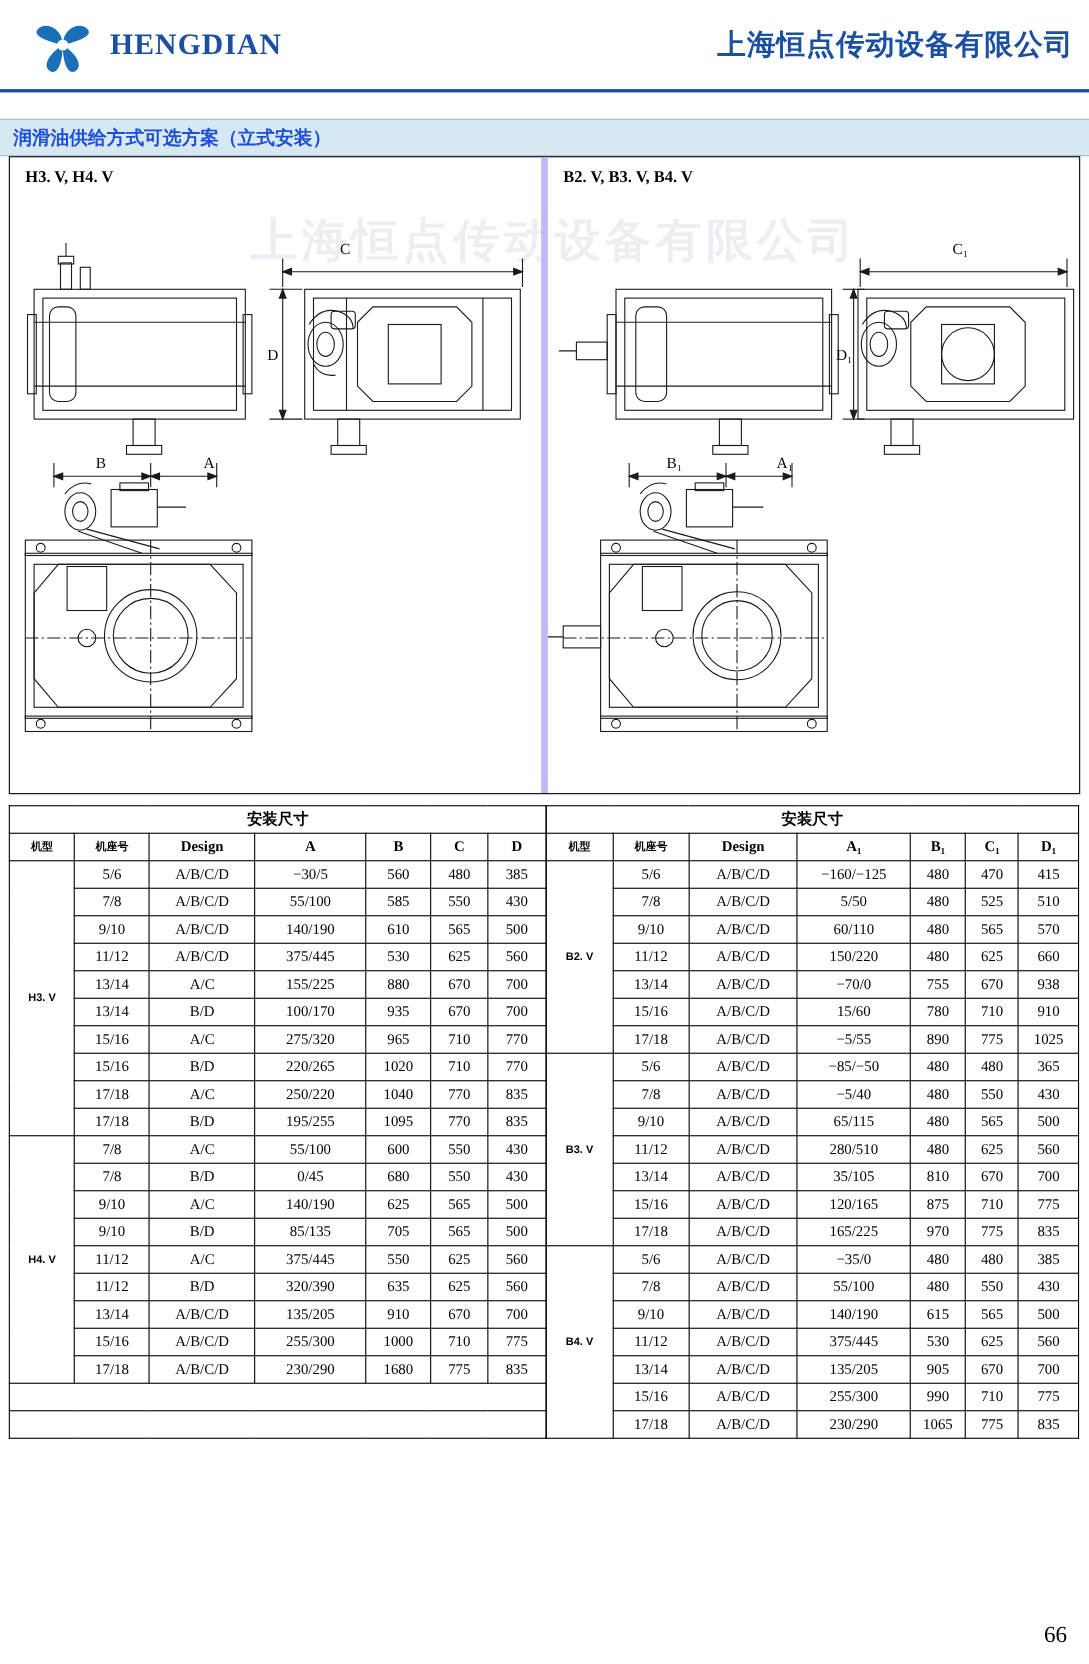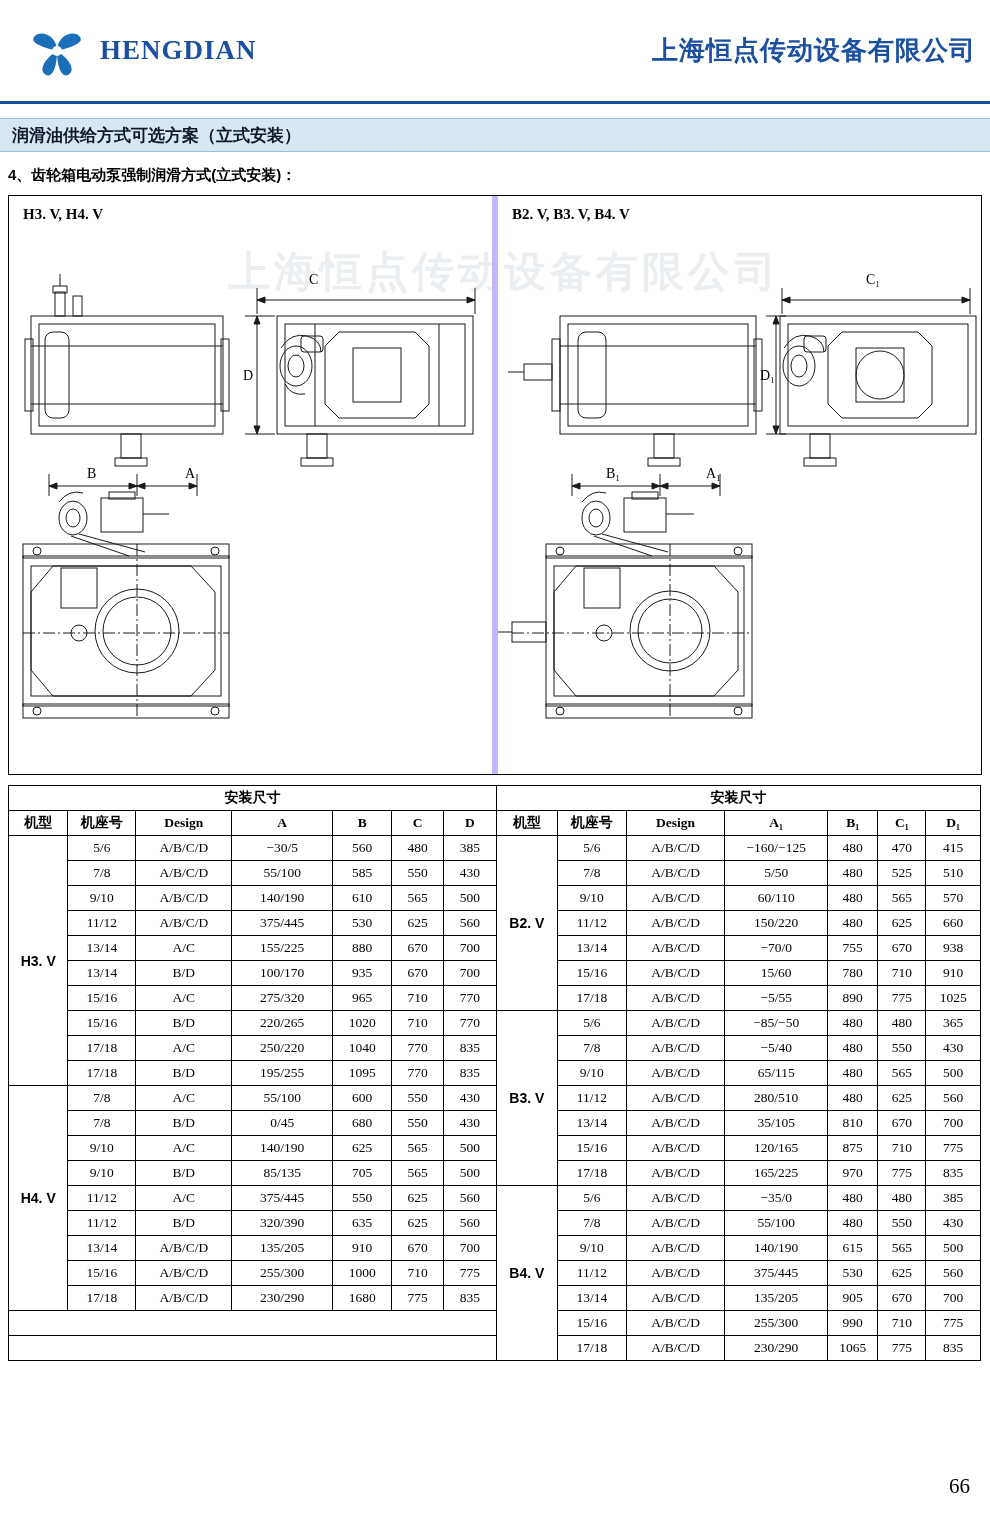--- a/index.html
+++ b/index.html
@@ -9,47 +9,47 @@
     height: 1513px;
     background: #ffffff;
     font-family: "Liberation Sans", sans-serif;
     color: #000;
     position: relative;
   }
   .page { width:990px; height:1513px; position:relative; }
 
   
   .header {
-    height: 104px;
+    height: 84px;
     border-bottom: 3px solid #1b4fa0;
     display:flex; align-items:center; justify-content:space-between;
     padding: 0 14px 0 28px;
   }
   .brand { display:flex; align-items:center; gap:14px; }
   .brand-logo { width:58px; height:52px; }
   .brand-name {
     font-family: "Liberation Serif", serif;
     font-size: 27px; font-weight:bold; letter-spacing:1px;
     color:#1b4fa0;
   }
   .company-cn {
     font-size: 26px; font-weight: bold; color:#1b4fa0;
     letter-spacing:1px;
   }
 
   
   .section-bar {
-    margin-top: 14px;
+    margin-top: 24px;
     height: 34px;
     background:#d8e8f2;
     border-top:1px solid #9fc3da;
     border-bottom:1px solid #9fc3da;
     display:flex; align-items:center;
     padding-left:12px;
-    font-size:17px; color:#0f172a; font-weight:bold;
+    font-size:17px; color:#1d4ed8; font-weight:bold;
   }
   .subtitle {
     margin: 14px 0 10px 8px;
     font-size:15px; font-weight:bold; color:#000;
   }
 
   
   .drawings {
     margin: 0 8px;
     border:1px solid #000;
@@ -90,21 +90,21 @@
   }
   table.spec th, table.spec td {
     border:1px solid #000;
     text-align:center;
     height:25px;
     padding:0 2px;
     white-space:nowrap;
   }
   table.spec th { font-weight:bold; }
   .hdr-span { font-family:"Liberation Sans", sans-serif; font-size:14px; }
-  .cn { font-family:"Liberation Sans", sans-serif; font-size:14px; font-weight:bold;}
+  .cn { font-family:"Liberation Sans", sans-serif; font-size:10px; font-weight:bold;}
   .grp { font-weight:bold; }
   .tbl-left { width:489px; }
   .tbl-right { width:485px; margin-left:-1px; }
 
   .page-num {
     position:absolute; right:20px; bottom:14px;
     font-size:21px; font-family:"Liberation Serif", serif;
   }
 </style>
 </head>
@@ -125,21 +125,20 @@
           <circle cx="29" cy="26" r="5" fill="#ffffff"></circle>
         </svg>
       </span>
       <span class="brand-name">HENGDIAN</span>
     </div>
     <div class="company-cn">上海恒点传动设备有限公司</div>
   </div>
 
   <div class="section-bar">润滑油供给方式可选方案（立式安装）</div>
 
-  <div class="subtitle">4、齿轮箱电动泵强制润滑方式(立式安装)：</div>
 
   <div class="drawings">
     <div class="watermark">上海恒点传动设备有限公司</div>
 
     <div class="draw-col left">
       <div class="draw-label">H3. V, H4. V</div>
       <svg class="dwg" width="489" height="578" viewBox="0 0 489 578">
         <g fill="none" stroke="#1a1a1a" stroke-width="1">
 
           <rect x="22" y="120" width="192" height="118"></rect>

